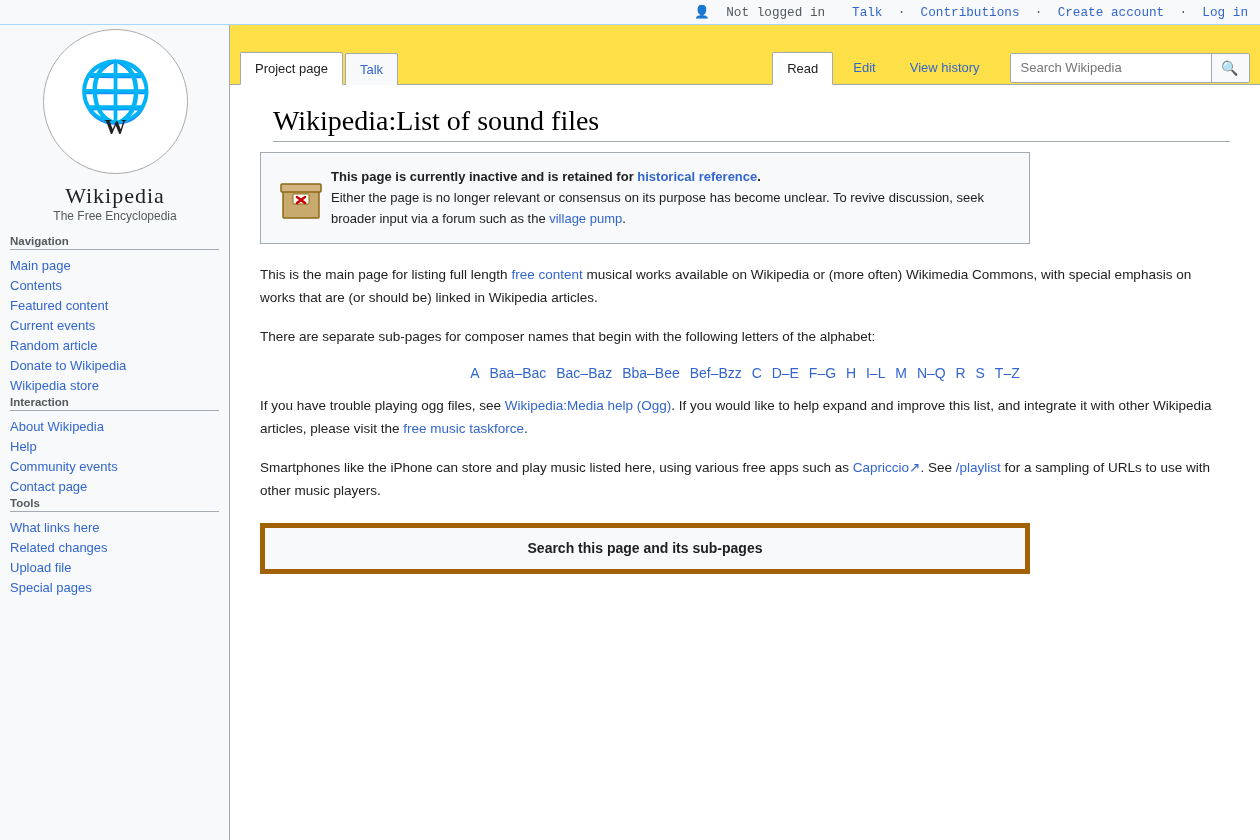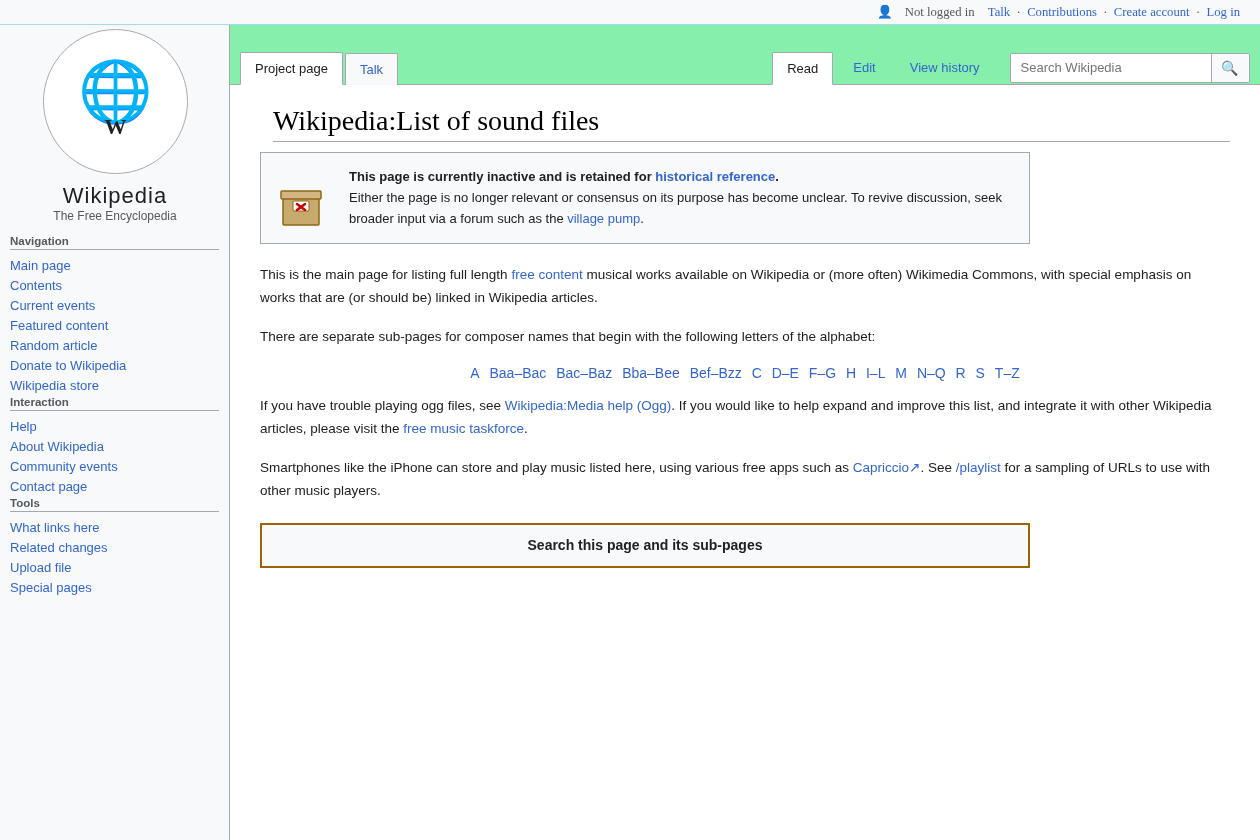--- a/index.html
+++ b/index.html
@@ -8,40 +8,40 @@
       font-size: 14px;
       color: #202122;
       background: #fff;
     }
     a { color: #3366cc; text-decoration: none; }
 
     
     #top-bar {
       background: #f8f9fa;
       border-bottom: 1px solid #a7d7f9;
-      padding: 4px 20px;
+      padding: 4px 12px;
       text-align: right;
       font-size: 12.7px;
-      font-family: Liberation Serif, serif;
+      font-family: Liberation Mono, monospace;
       color: #54595d;
     }
     #top-bar a { color: #3366cc; font-size: 12.7px; }
     #top-bar span { margin: 0 4px; }
 
     
     #logo-area {
       position: absolute;
       top: 0;
       left: 0;
       width: 230px;
       text-align: center;
       padding-top: 10px;
     }
     .wiki-logo-text {
-      font-family: Liberation Sans, sans-serif;
+      font-family: Liberation Serif, serif;
       font-size: 22px;
       color: #202122;
       letter-spacing: 1px;
     }
     .wiki-logo-sub {
       font-family: sans-serif;
       font-size: 12px;
       color: #54595d;
     }
 
@@ -62,21 +62,21 @@
       flex: 1;
       display: flex;
       flex-direction: column;
     }
 
     
     #tab-bar {
       display: flex;
       align-items: flex-end;
       border-bottom: 1px solid #a2a9b1;
-      background: #86efac;
+      background: #fde047;
       padding: 0 10px;
       min-height: 60px;
     }
     .tab-left {
       display: flex;
       align-items: flex-end;
       flex: 1;
     }
     .page-tab {
       padding: 8px 14px;
@@ -171,22 +171,22 @@
       margin-bottom: 20px;
     }
 
     
     .notice-box {
       border: 1px solid #a2a9b1;
       background: #f8f9fa;
       padding: 14px 16px;
       margin-bottom: 20px;
       display: flex;
-      align-items: flex-end;
-      gap: 24px;
+      align-items: center;
+      gap: 6px;
       max-width: 770px;
     }
     .notice-icon {
       width: 48px;
       height: 48px;
       min-width: 48px;
       display: flex;
       align-items: center;
       justify-content: center;
     }
@@ -210,21 +210,21 @@
     .alphabet-line {
       text-align: center;
       font-family: sans-serif;
       font-size: 14px;
       margin: 14px 0;
     }
     .alphabet-line a { margin: 0 3px; }
 
     
     .search-sub-box {
-      border: 2px solid #a16207;
+      border: 5px solid #a16207;
       background: #f8f9fa;
       padding: 12px 20px;
       margin-top: 20px;
       max-width: 770px;
       text-align: center;
     }
     .search-sub-box strong {
       font-family: sans-serif;
       font-size: 14px;
     }
@@ -293,31 +293,31 @@
         <div class="wiki-logo-text">Wikipedia</div>
         <div class="wiki-logo-sub">The Free Encyclopedia</div>
       </div>
     </div>
 
     <div class="sidebar-nav">
       <div class="sidebar-section-title">Navigation</div>
       <ul id="nav-list">
           <li><a href="#">Main page</a></li>
           <li><a href="#">Contents</a></li>
+          <li><a href="#">Featured content</a></li>
           <li><a href="#">Current events</a></li>
-          <li><a href="#">Featured content</a></li>
           <li><a href="#">Random article</a></li>
           <li><a href="#">Donate to Wikipedia</a></li>
           <li><a href="#">Wikipedia store</a></li>
         </ul>
 
       <div class="sidebar-section-title">Interaction</div>
       <ul id="interaction-list">
+          <li><a href="#">About Wikipedia</a></li>
           <li><a href="#">Help</a></li>
-          <li><a href="#">About Wikipedia</a></li>
           <li><a href="#">Community events</a></li>
           <li><a href="#">Contact page</a></li>
         </ul>
 
       <div class="sidebar-section-title">Tools</div>
       <ul id="tools-list">
           <li><a href="#">What links here</a></li>
           <li><a href="#">Related changes</a></li>
           <li><a href="#">Upload file</a></li>
           <li><a href="#">Special pages</a></li>

